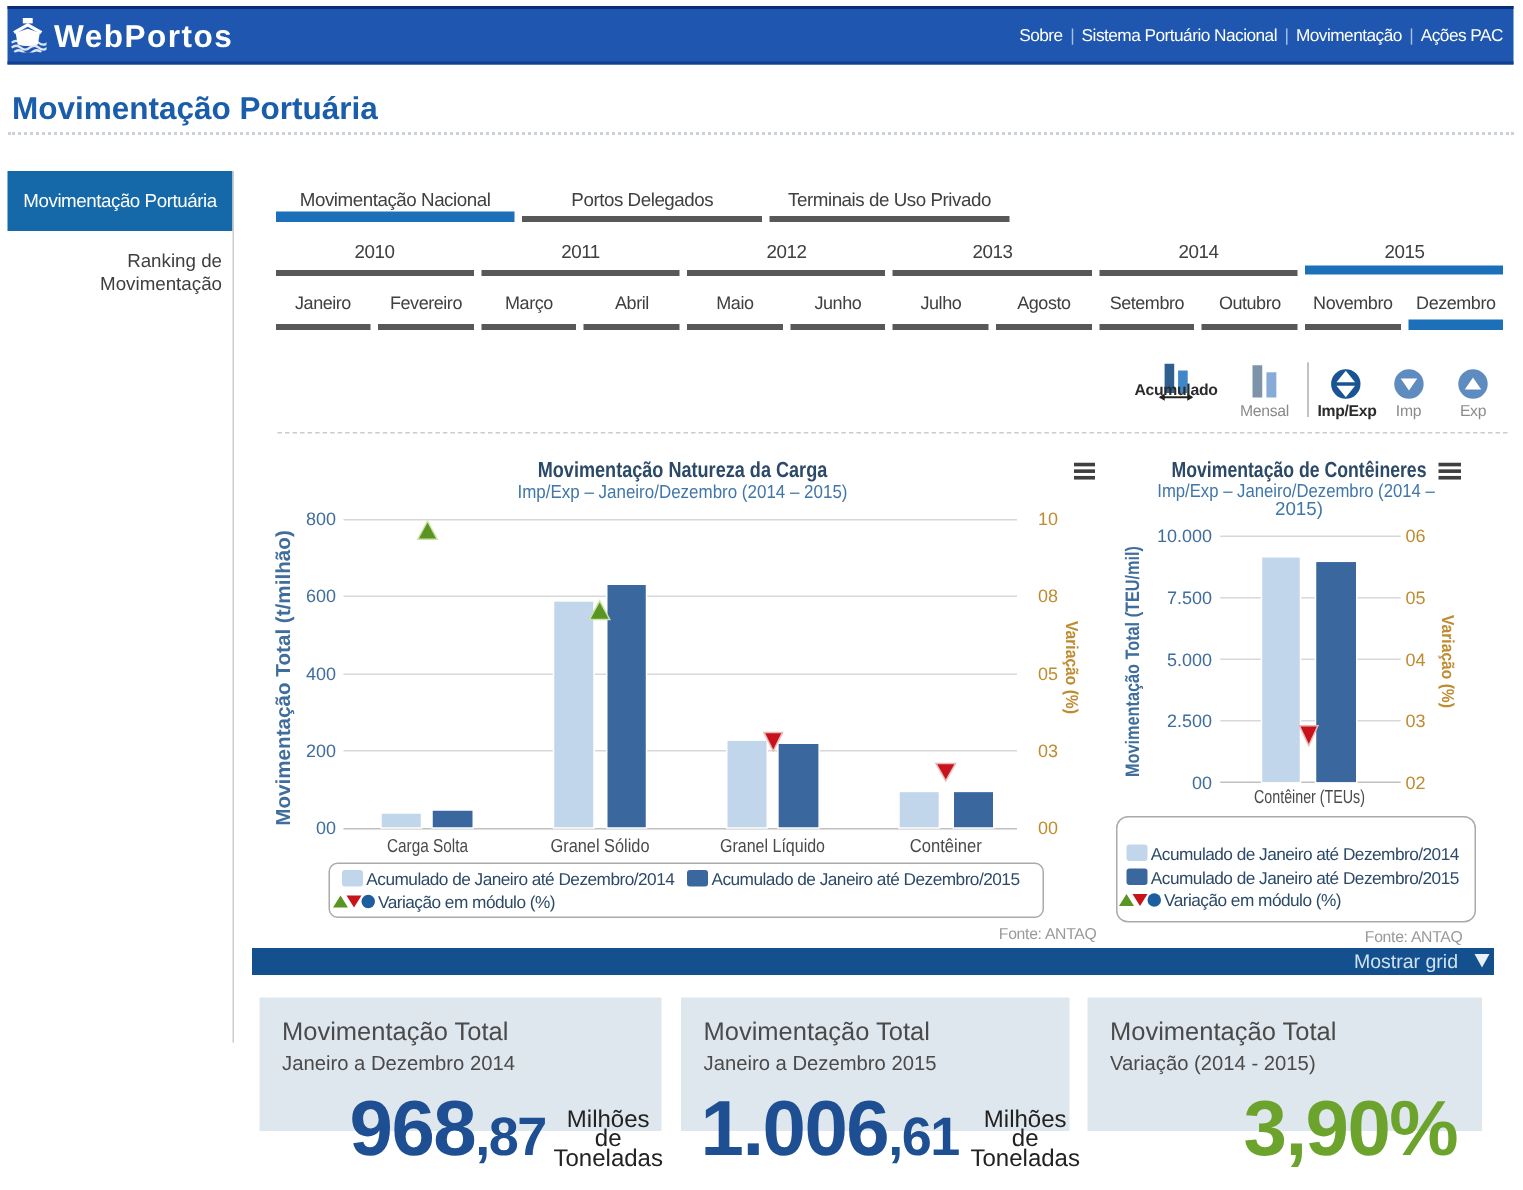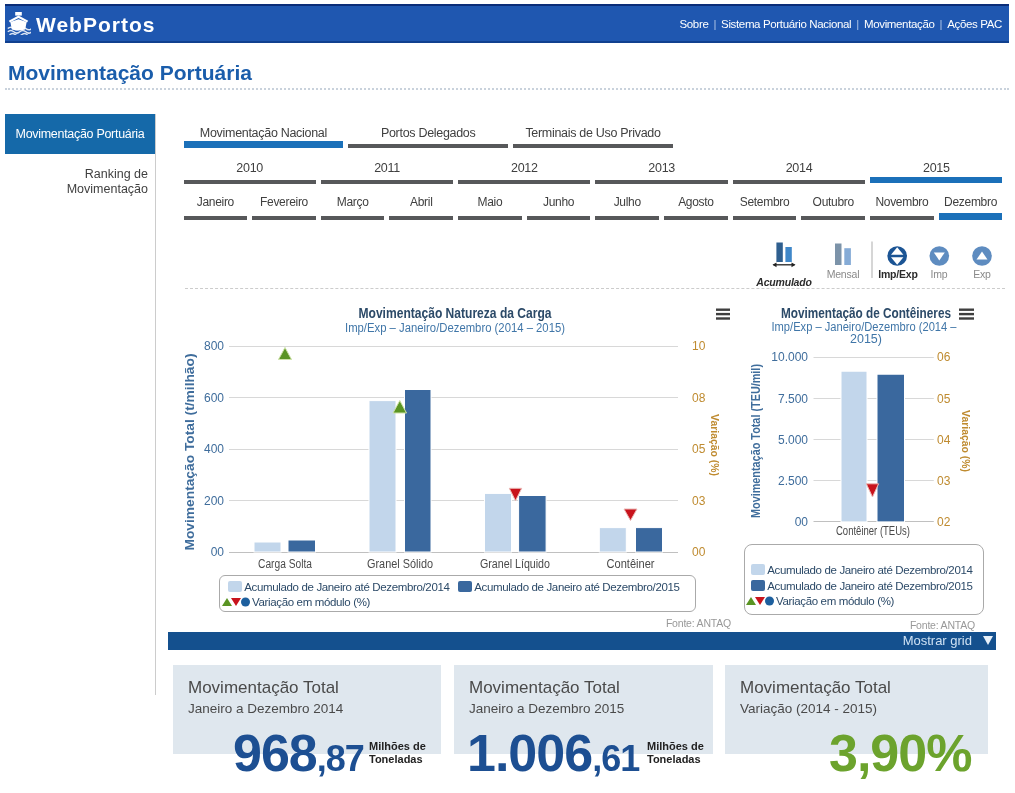--- a/index.html
+++ b/index.html
@@ -52,21 +52,21 @@
 
 
 .card { top:665px; height:89px; background:#dfe7ee; }
 #card1 { left:173px; width:268px; }
 #card2 { left:454px; width:259px; }
 #card3 { left:725px; width:263px; }
 .card .t1 { position:absolute; left:15px; top:13px; font-size:17px; color:#4a4a4a; }
 .card .t2 { position:absolute; left:15px; top:36px; font-size:13.5px; color:#4a4a4a; }
 .bignum { position:absolute; color:#1d4f92; font-weight:bold; font-size:52px; letter-spacing:-1px; }
 .bignum .dec { font-size:36px;margin-top:22px; }
-.mil { position:absolute; font-size:11px; color:#222; line-height:13px; font-weight:bold; }
+.mil { position:absolute; font-size:16px; color:#222; line-height:13px; font-weight:normal;text-align:center; }
 #card3 .bignum { color:#6ca32d; }
 
 
 .legend { border:1px solid #aaaaaa; border-radius:6px; background:#fff; color:#2c4a68; font-size:11.5px; letter-spacing:-0.35px; white-space:nowrap; }
 .sw { display:inline-block; width:14px; height:11px; border-radius:2px; vertical-align:-1px; }
 .swl { background:#c2d6eb; }
 .swd { background:#3a689e; }
 </style>
 </head>
 <body>
@@ -232,21 +232,21 @@
 <rect x="89.3" y="10.2" width="6.6" height="16.8" fill="#85abd6"></rect>
 <line x1="117" y1="3.5" x2="117" y2="40" stroke="#bbbbbb" stroke-width="1.2"></line>
 <circle cx="142.2" cy="18" r="9.8" fill="#1b5494"></circle>
 <polygon points="136,16.8 142.2,9.2 148.4,16.8" fill="#ffffff"></polygon>
 <polygon points="136,19.2 148.4,19.2 142.2,26.8" fill="#ffffff"></polygon>
 <circle cx="184.3" cy="18" r="9.8" fill="#5e8cc0"></circle>
 <polygon points="178.8,14.4 189.8,14.4 184.3,22.4" fill="#ffffff"></polygon>
 <circle cx="227" cy="18" r="9.8" fill="#5e8cc0"></circle>
 <polygon points="221.5,21.6 227,13.6 232.5,21.6" fill="#ffffff"></polygon>
 </svg>
-<div class="abs iconlbl on" style="left:754px; top:276px; width:60px;font-style:italic;">Acumulado</div>
+<div class="abs iconlbl on" style="left:754px; top:254px; width:60px;">Acumulado</div>
 <div class="abs iconlbl" style="left:816px; top:268px; width:54px;">Mensal</div>
 <div class="abs iconlbl on" style="left:873px; top:268px; width:50px;">Imp/Exp</div>
 <div class="abs iconlbl" style="left:915px; top:268px; width:48px;">Imp</div>
 <div class="abs iconlbl" style="left:958px; top:268px; width:48px;">Exp</div>
 <div id="dashline" class="abs"></div>
 
 <svg class="abs" id="chart1" style="left:170px; top:300px;" width="575" height="330" viewBox="0 0 575 330">
 <text x="285" y="18" text-anchor="middle" font-size="14.5" font-weight="bold" fill="#2c4a68" textLength="193" lengthAdjust="spacingAndGlyphs">Movimentação Natureza da Carga</text>
 <text x="285" y="32" text-anchor="middle" font-size="12.5" fill="#4076a8" textLength="220" lengthAdjust="spacingAndGlyphs">Imp/Exp – Janeiro/Dezembro (2014 – 2015)</text>
 <g fill="#3f3f3f">

